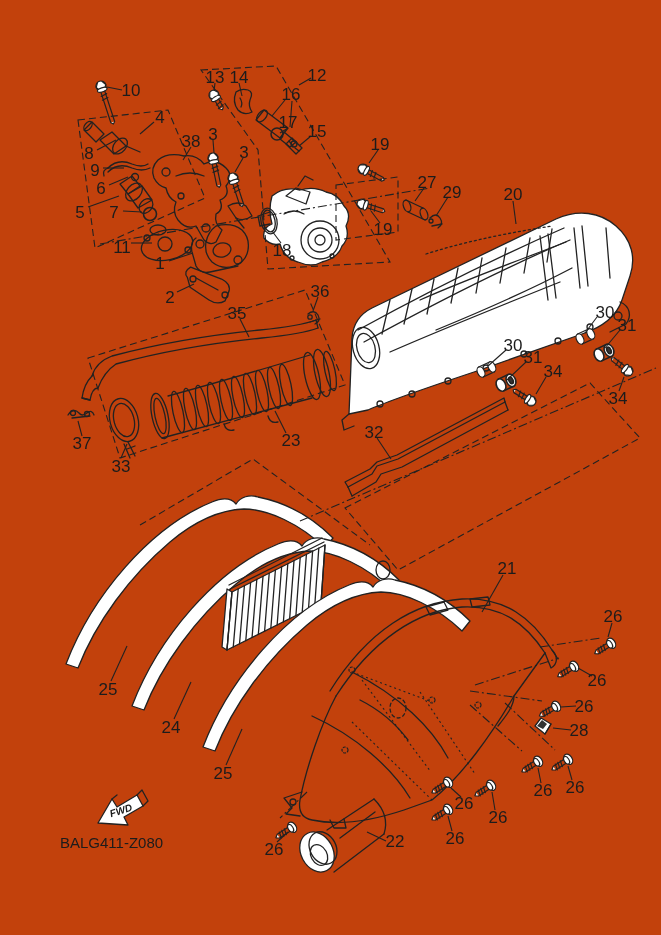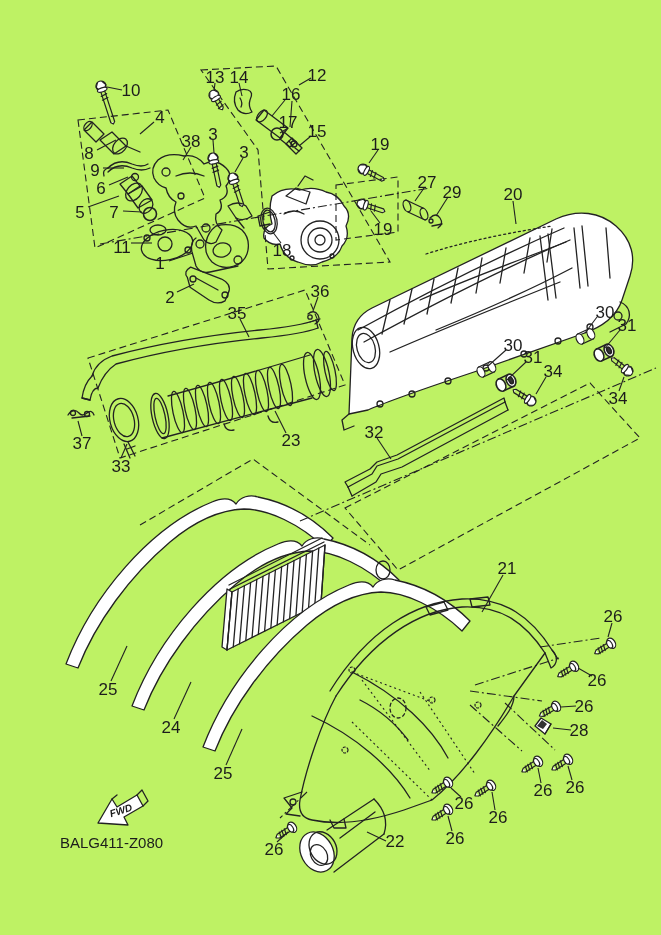--- a/index.html
+++ b/index.html
@@ -1,16 +1,16 @@
 <!DOCTYPE html>
 <html><head>
 <meta charset="utf-8">
 <style>
   html,body{margin:0;padding:0;background:#fff;}
-  #stage{position:relative;width:661px;height:935px;background:#bef264;overflow:hidden;
+  #stage{position:relative;width:661px;height:935px;background:#c2410c;overflow:hidden;
          font-family:"Liberation Sans", sans-serif;}
   svg{position:absolute;left:0;top:0;}
   .callout{font-family:"Liberation Sans", sans-serif;font-size:17px;fill:#1c1c1c;}
   .code-text{font-family:"Liberation Sans", sans-serif;font-size:15px;fill:#1c1c1c;}
   .fwd-text{font-family:"Liberation Sans", sans-serif;font-size:10px;font-weight:bold;font-style:italic;fill:#1c1c1c;}
 </style>
 </head>
 <body>
 
 <div id="stage">

